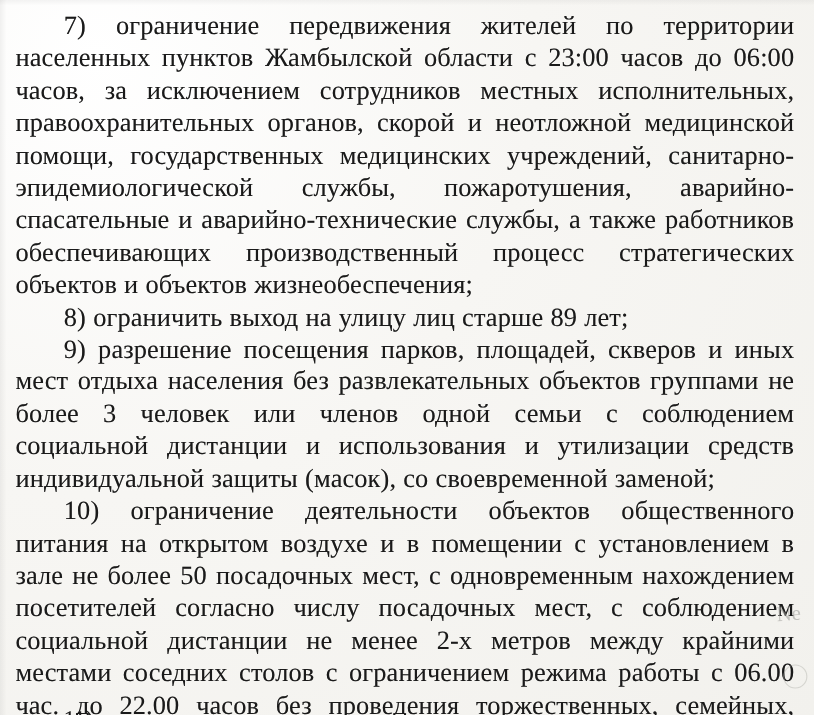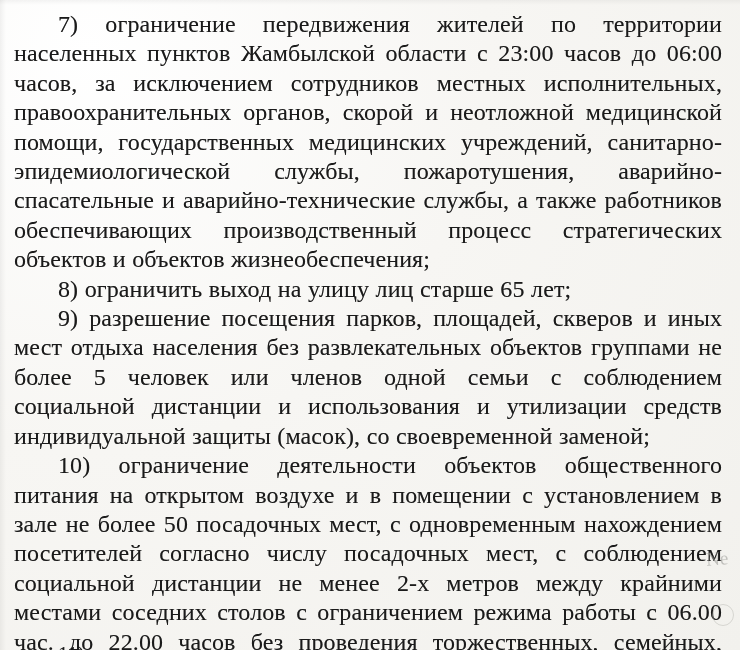--- a/index.html
+++ b/index.html
@@ -95,22 +95,22 @@
 </style>
 </head>
 <body>
 
 <div class="page">
   <div class="edge-shadow-left"></div>
   <div class="edge-shadow-top"></div>
 
   <div class="content">
     <p class="para">7) ограничение передвижения жителей по территории населенных пунктов Жамбылской области с 23:00 часов до 06:00 часов, за исключением сотрудников местных исполнительных, правоохранительных органов, скорой и неотложной медицинской помощи, государственных медицинских учреждений, санитарно-эпидемиологической службы, пожаротушения, аварийно-спасательные и аварийно-технические службы, а также работников обеспечивающих производственный процесс стратегических объектов и объектов жизнеобеспечения;</p>
-    <p class="para">8) ограничить выход на улицу лиц старше 65 лет;</p>
-    <p class="para">9) разрешение посещения парков, площадей, скверов и иных мест отдыха населения без развлекательных объектов группами не более 5 человек или членов одной семьи с соблюдением социальной дистанции и использования и утилизации средств индивидуальной защиты (масок), со своевременной заменой;</p>
+    <p class="para">8) ограничить выход на улицу лиц старше 89 лет;</p>
+    <p class="para">9) разрешение посещения парков, площадей, скверов и иных мест отдыха населения без развлекательных объектов группами не более 3 человек или членов одной семьи с соблюдением социальной дистанции и использования и утилизации средств индивидуальной защиты (масок), со своевременной заменой;</p>
     <p class="para">10) ограничение деятельности объектов общественного питания на открытом воздухе и в помещении с установлением в зале не более 50 посадочных мест, с одновременным нахождением посетителей согласно числу посадочных мест, с соблюдением социальной дистанции не менее 2-х метров между крайними местами соседних столов с ограничением режима работы с 06.00 час. до 22.00 часов без проведения торжественных, семейных, памятных, коллективных мероприятий и др. с возможным массовым скоплением людей (персонал объекта должен быть обеспечен средствами защиты, не допускается работа персонала без перчаток, масок, не допускается работа персонала (официантов) при обслуживании посетителей без перчаток и защитных экранов), с соблюдением требований ПГГСВ РК № 43, допускается работа с доставкой;</p>
   </div>
 
   <div class="partial">11)</div>
 
   <div class="artifact artifact-ne">Ne</div>
   <div class="artifact artifact-ring"></div>
 </div>
 
 </body></html>

